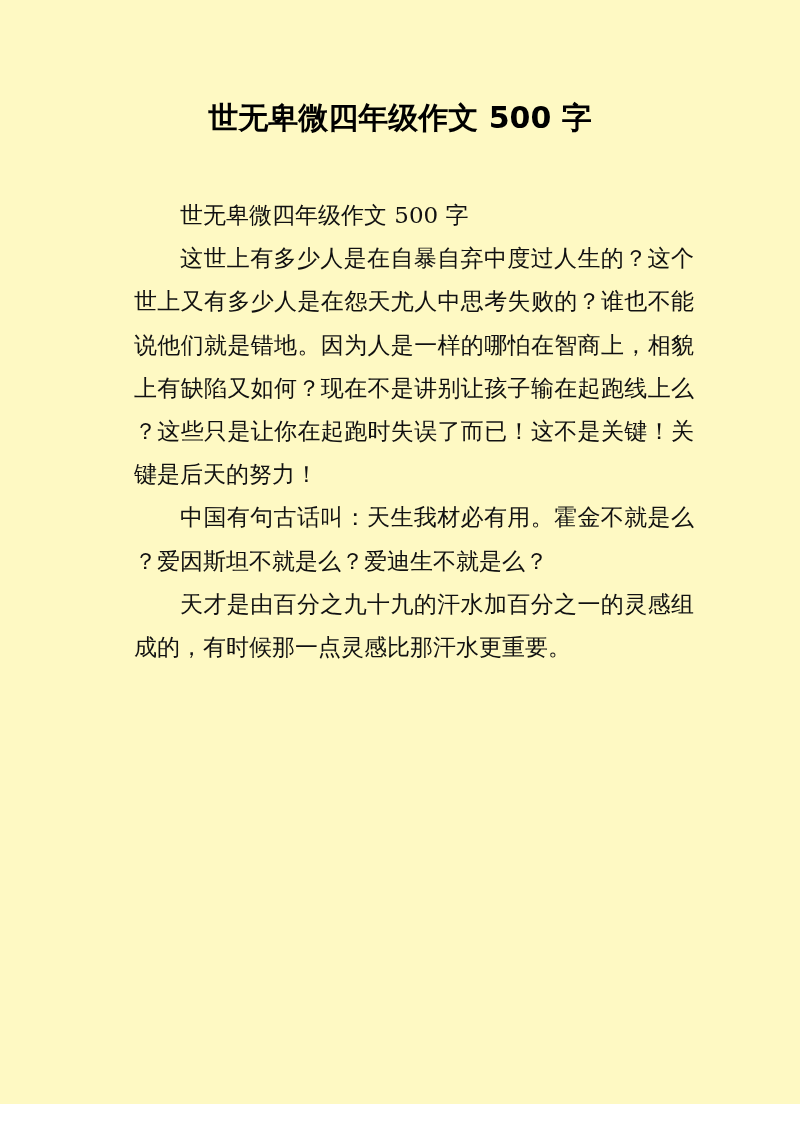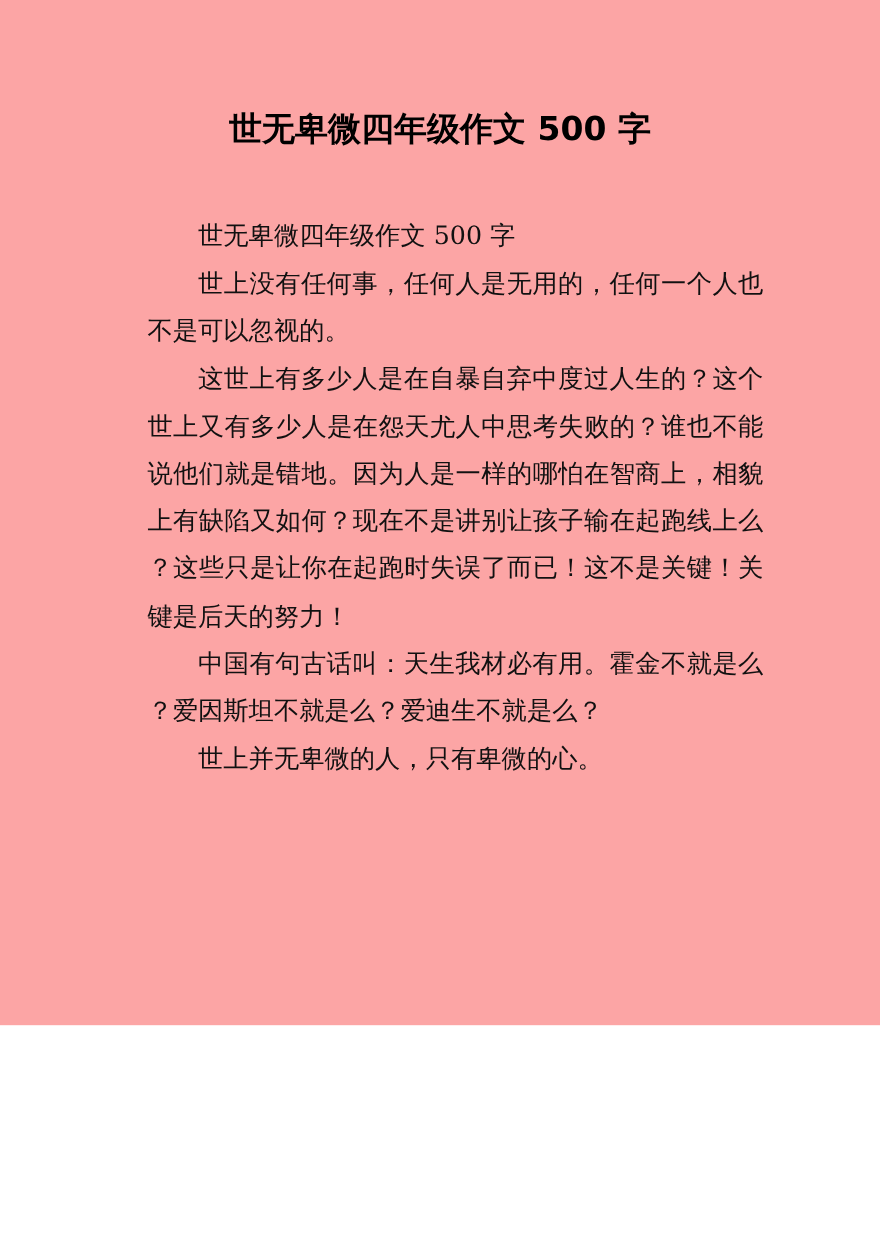--- a/index.html
+++ b/index.html
@@ -11,22 +11,22 @@
       width: 800px;
       height: 1132px;
       position: relative;
       overflow: hidden;
       color: #111111;
     }
     .page {
       position: absolute;
       left: 0; top: 0;
       width: 800px;
-      height: 932px;
-      background: #fca5a5;
+      height: 1104px;
+      background: #fef9c3;
     }
     .doc-title {
       position: absolute;
       left: 0;
       top: 96px;
       width: 800px;
       text-align: center;
       font-family: "DejaVu Sans", "Liberation Sans", sans-serif;
       font-weight: bold;
       font-size: 30px;
@@ -55,18 +55,17 @@
     }
   </style>
 </head>
 <body>
 
 <div class="page">
   <h1 class="doc-title" style="margin:0;">世无卑微四年级作文 500 字</h1>
 
   <div class="body-text">
     <p class="para">世无卑微四年级作文 500 字</p>
-    <p class="para">世上没有任何事，任何人是无用的，任何一个人也不是可以忽视的。</p>
     <p class="para">这世上有多少人是在自暴自弃中度过人生的？这个世上又有多少人是在怨天尤人中思考失败的？谁也不能说他们就是错地。因为人是一样的哪怕在智商上，相貌上有缺陷又如何？现在不是讲别让孩子输在起跑线上么？这些只是让你在起跑时失误了而已！这不是关键！关键是后天的努力！</p>
     <p class="para">中国有句古话叫：天生我材必有用。霍金不就是么？爱因斯坦不就是么？爱迪生不就是么？</p>
-    <p class="para">世上并无卑微的人，只有卑微的心。</p>
+    <p class="para">天才是由百分之九十九的汗水加百分之一的灵感组成的，有时候那一点灵感比那汗水更重要。</p>
   </div>
 </div>
 
 </body></html>

